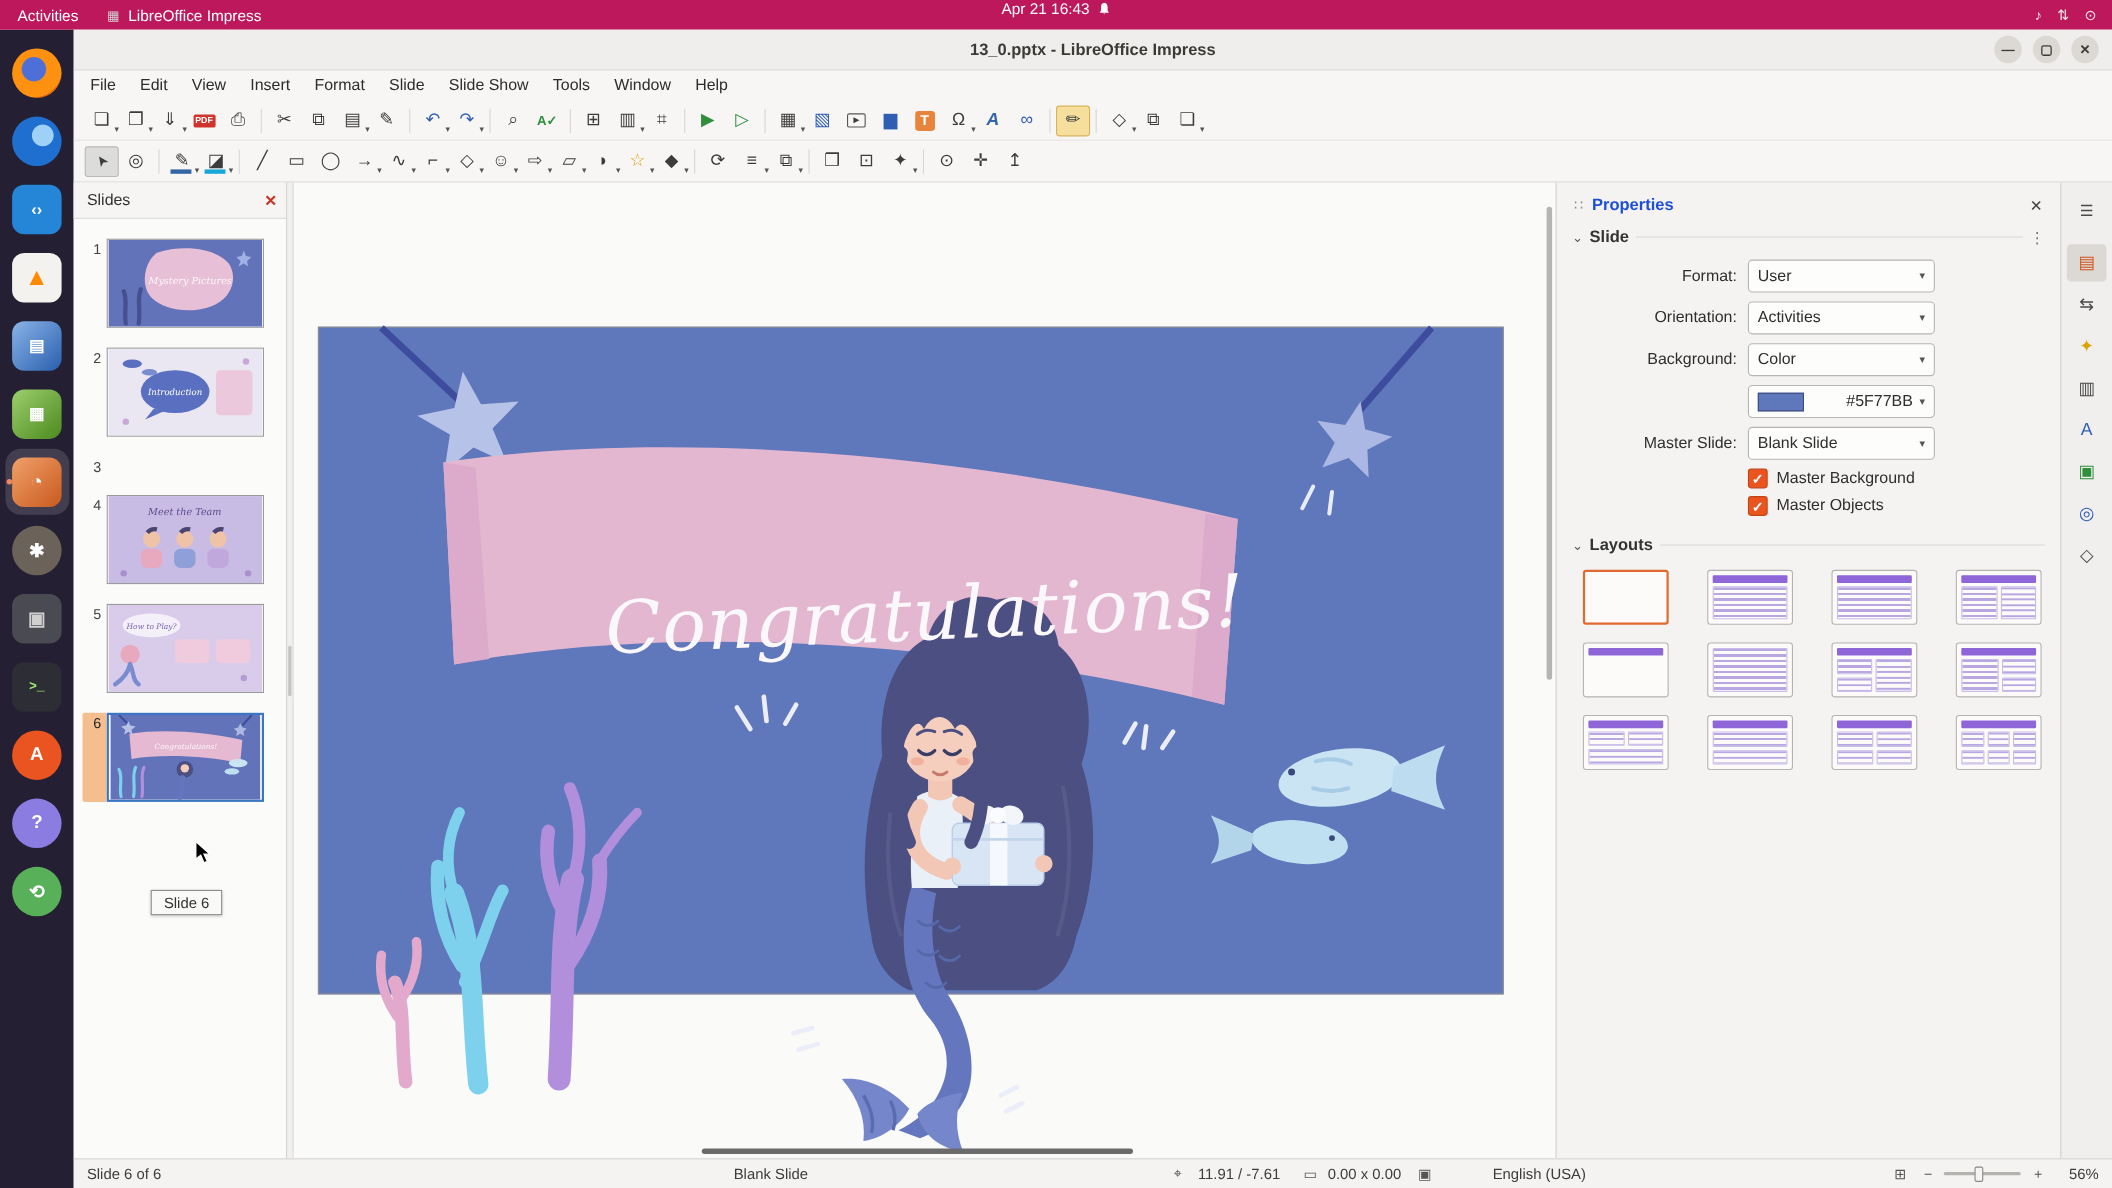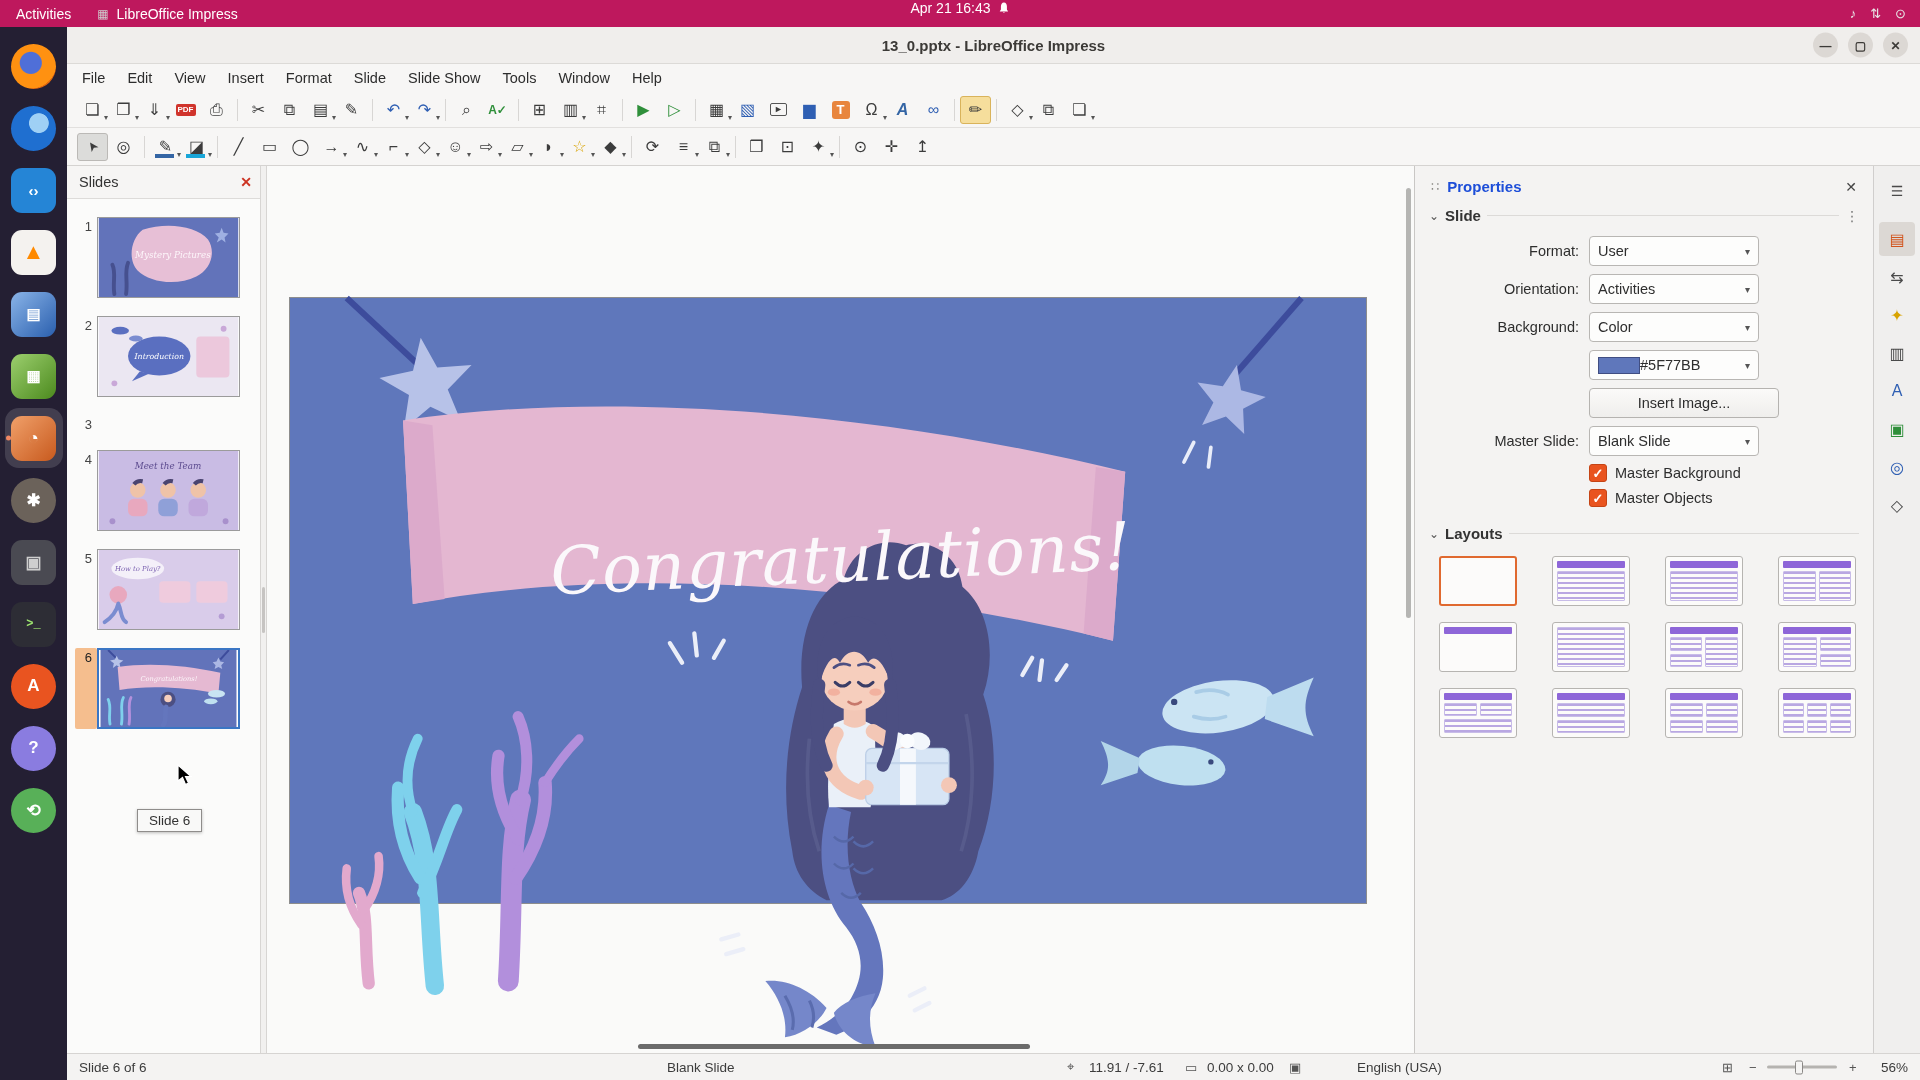--- a/index.html
+++ b/index.html
@@ -100,21 +100,21 @@
   .sect .chev{color:#555;font-size:12px}
   .sect .slabel{font-weight:bold;font-size:15px;color:#333}
   .sect .hr{flex:1;height:1px;background:#dcdad8}
   .sect .more{color:#777;font-size:14px}
   .prow{display:flex;align-items:center;margin:8px 0}
   .plabel{width:150px;text-align:right;margin-right:10px;color:#2e2e2e}
   .pctl{width:170px}
   .dropdown{height:30px;border:1px solid #b8b6b3;border-radius:4px;background:#fdfdfc;display:flex;align-items:center;padding:0 8px;color:#2e2e2e;justify-content:space-between}
   .caret{font-size:10px;color:#555;margin-left:6px}
   .swatch{width:42px;height:17px;border:1px solid #404e82;flex:none}
-  .hexval{flex:1;text-align:left}
+  .hexval{flex:1;text-align:right}
   .pbtn{width:190px;height:30px;border:1px solid #b5b3b0;border-radius:4px;background:linear-gradient(#fbfaf9,#efeeec);color:#2e2e2e;font-size:14.5px;display:flex;align-items:center;justify-content:center}
   .chkrow{display:flex;align-items:center;gap:8px;margin:7px 0 7px 160px;color:#2e2e2e}
   .chkbox{width:18px;height:18px;border-radius:3px;background:#e9541f;border:1px solid #c54415;color:#fff;font-size:13px;font-weight:bold;display:flex;align-items:center;justify-content:center;flex:none}
   .layout-grid{display:grid;grid-template-columns:repeat(4,78px);column-gap:35px;row-gap:16px;margin:10px 0 0 10px}
   .lt{width:78px;height:50px;border:1px solid #b6b4b1;border-radius:3px;background:#fcfbfa;padding:4px;display:flex;flex-direction:column;gap:3px}
   .lt.sel{border:2px solid #e0692f;padding:3px}
   .lt .t{height:7px;background:#8e66d8;border-radius:1px;flex:none}
   .lt .c{flex:1;border:1px solid #c8bce8;background:repeating-linear-gradient(180deg,#b9a7e2 0 2px,rgba(0,0,0,0) 2px 5px);border-radius:1px;min-height:6px}
   .lt .row{display:flex;gap:3px;flex:1}
   .lt .col{display:flex;flex-direction:column;gap:3px;flex:1}
@@ -689,24 +689,20 @@
         </div>
         <div class="prow">
           <span class="plabel"></span>
           <div class="pctl dropdown">
             <span class="swatch" style="background: rgb(95, 119, 187);"></span>
             <span class="hexval">#5F77BB</span>
             <span class="caret">▾</span>
           </div>
         </div>
         <div class="prow">
-          <span class="plabel"></span>
-          <div class="pctl pbtn">Insert Image...</div>
-        </div>
-        <div class="prow">
           <span class="plabel">Master Slide:</span>
           <div class="pctl dropdown">
             <span>Blank Slide</span>
               <span class="caret">▾</span>
           </div>
         </div>
         <div class="chkrow">
           <span class="chkbox">✓</span>
           <span>Master Background</span>
         </div>

